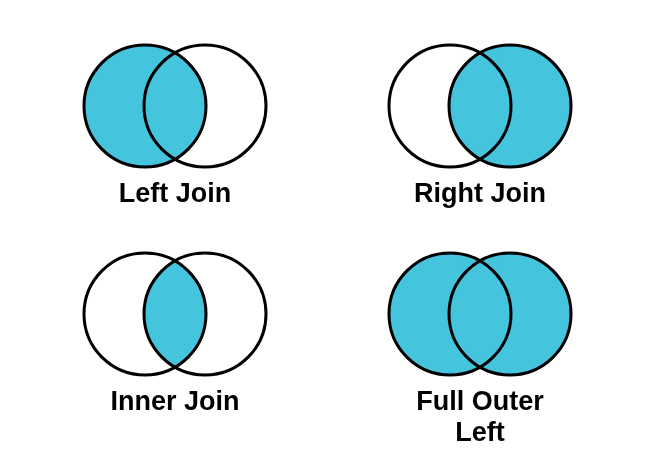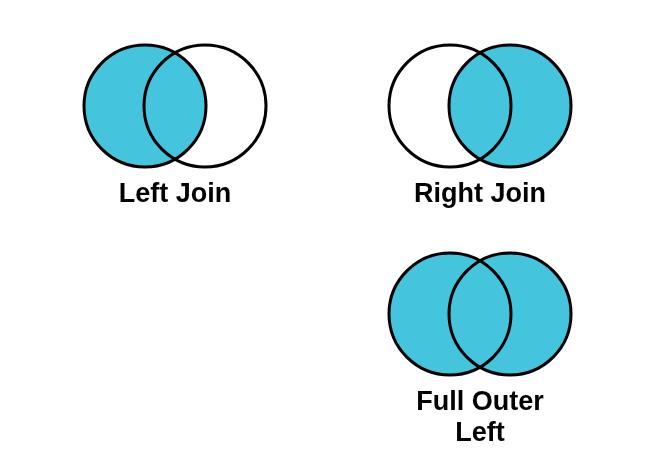--- a/index.html
+++ b/index.html
@@ -103,20 +103,39 @@
           <circle cx="75" cy="68" r="61" fill="#45c4de" stroke="none"></circle>
         </g>
 
         <circle cx="75" cy="68" r="61" fill="none" stroke="#000000" stroke-width="3"></circle>
         <circle cx="135" cy="68" r="61" fill="none" stroke="#000000" stroke-width="3"></circle>
       </svg>
     </div>
     <div class="cell-label">Left Join</div>
   </div>
 
+  <div class="join-cell" id="cell-inner-join">
+    <div class="venn-wrap">
+      <svg class="venn-svg" width="210" height="140" viewBox="0 0 210 140" xmlns="http://www.w3.org/2000/svg">
+        <defs>
+          <clipPath id="clip-right-ij">
+              <circle cx="135" cy="68" r="61"></circle>
+            </clipPath>
+        </defs>
+        <circle cx="75" cy="68" r="61" fill="#ffffff" stroke="none"></circle>
+        <circle cx="135" cy="68" r="61" fill="#ffffff" stroke="none"></circle>
+        <g clip-path="url(#clip-right-ij)">
+          <circle cx="75" cy="68" r="61" fill="#45c4de" stroke="none"></circle>
+        </g>
+        <circle cx="75" cy="68" r="61" fill="none" stroke="#000000" stroke-width="3"></circle>
+        <circle cx="135" cy="68" r="61" fill="none" stroke="#000000" stroke-width="3"></circle>
+      </svg>
+    </div>
+    <div class="cell-label">Inner Join</div>
+  </div>
 
   <div class="join-cell" id="cell-full-outer-join">
     <div class="venn-wrap">
       <svg class="venn-svg" width="210" height="140" viewBox="0 0 210 140" xmlns="http://www.w3.org/2000/svg">
         <circle cx="75" cy="68" r="61" fill="#45c4de" stroke="none"></circle>
         <circle cx="135" cy="68" r="61" fill="#45c4de" stroke="none"></circle>
         <circle cx="75" cy="68" r="61" fill="none" stroke="#000000" stroke-width="3"></circle>
         <circle cx="135" cy="68" r="61" fill="none" stroke="#000000" stroke-width="3"></circle>
       </svg>
     </div>

